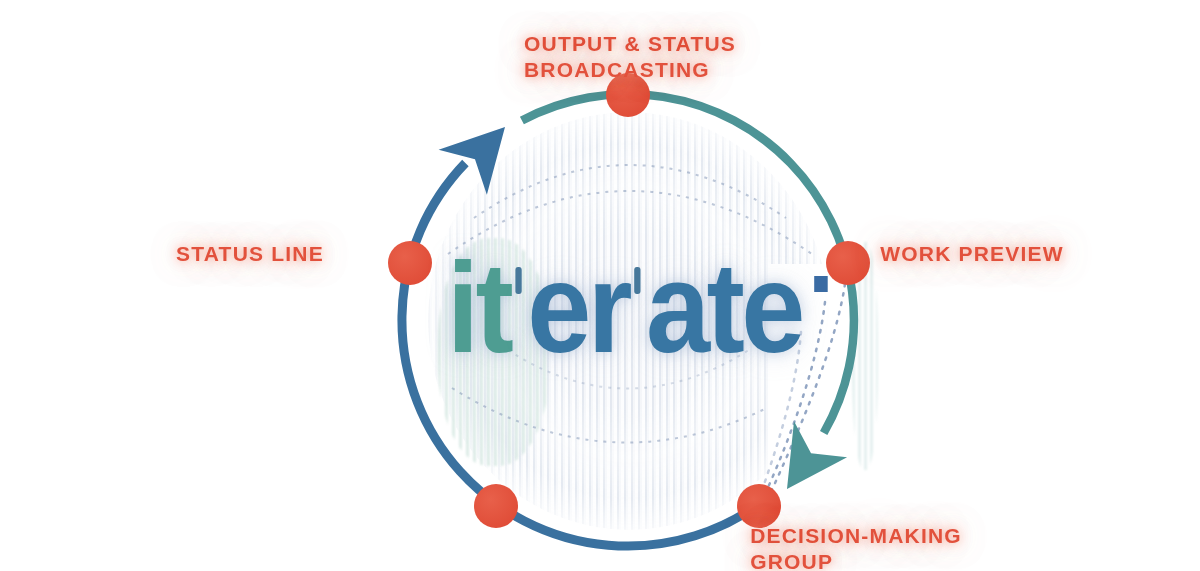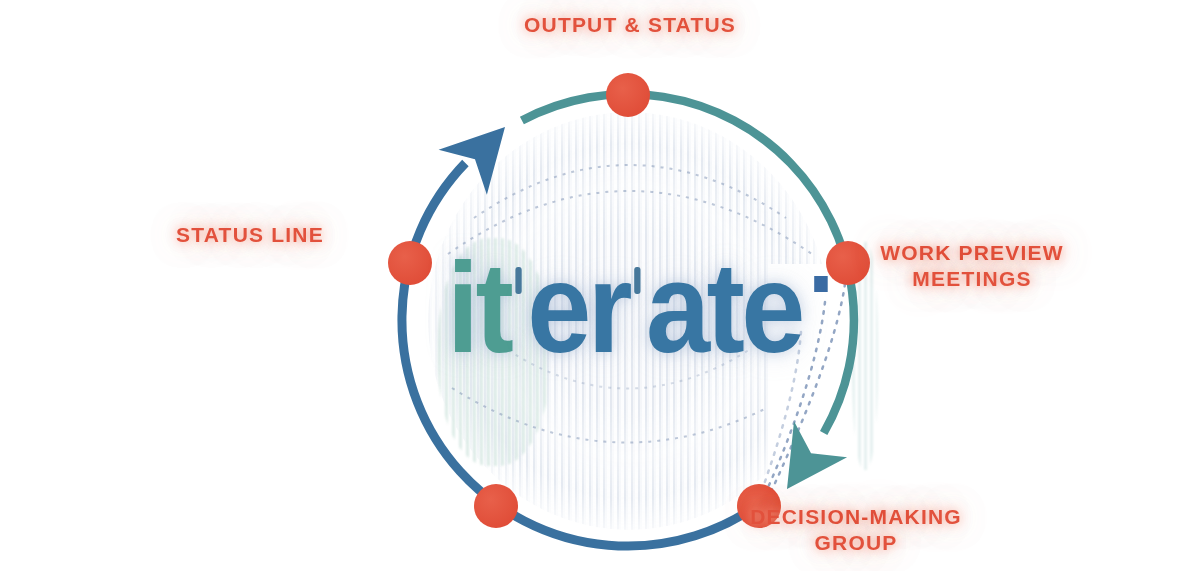--- a/index.html
+++ b/index.html
@@ -47,26 +47,27 @@
     display:inline-block;width:7px;height:27px;border-radius:3px;background:#47789B;
     position:relative;top:-58px;margin:0 6px;
   }
   .brand-square{
     display:inline-block;width:15px;height:16px;background:#3A6BA3;
     position:relative;top:-60px;margin-left:14px;
   }
   
   .node-label{
     position:absolute;z-index:4;transform:translateX(-50%);
-    text-align:center;color:#E2513C;font-weight:700;font-size:21px;line-height:26px;
+    text-align:left;color:#E2513C;font-weight:700;font-size:21px;line-height:26px;
     letter-spacing:1.2px;white-space:nowrap;
     text-shadow:0 0 10px rgba(243,150,130,.85), 0 0 24px rgba(243,150,130,.5), 0 0 44px rgba(243,150,130,.3);
+    margin-top:19px;
   }
   .label-top{left:630px;top:12px;}
-  .label-right{left:972px;top:240px;}
+  .label-right{left:972px;top:222px;}
   .label-left{left:250px;top:222px;}
   .label-bottom-left{left:405px;top:504px;}
   .label-bottom-right{left:856px;top:504px;}
 </style>
 </head>
 <body>
 
 <div class="stage">
 
   <div class="ghost"></div>
@@ -113,24 +114,24 @@
     <span class="syll-1">it</span>
       <span class="stress-tick"></span>
       <span class="syll-2">er</span>
       <span class="stress-tick"></span>
       <span class="syll-3">ate</span>
       <span class="brand-square"></span>
   </div>
 
   <div class="node-label label-top">
     <div>OUTPUT &amp; STATUS</div>
+    <div>BROADCASTING</div>
   </div>
   <div class="node-label label-right">
     <div>WORK PREVIEW</div>
-    <div>MEETINGS</div>
   </div>
   <div class="node-label label-bottom-right">
     <div>DECISION-MAKING</div>
     <div>GROUP</div>
   </div>
   <div class="node-label label-left">
     <div>STATUS LINE</div>
   </div>
 
 </div>

